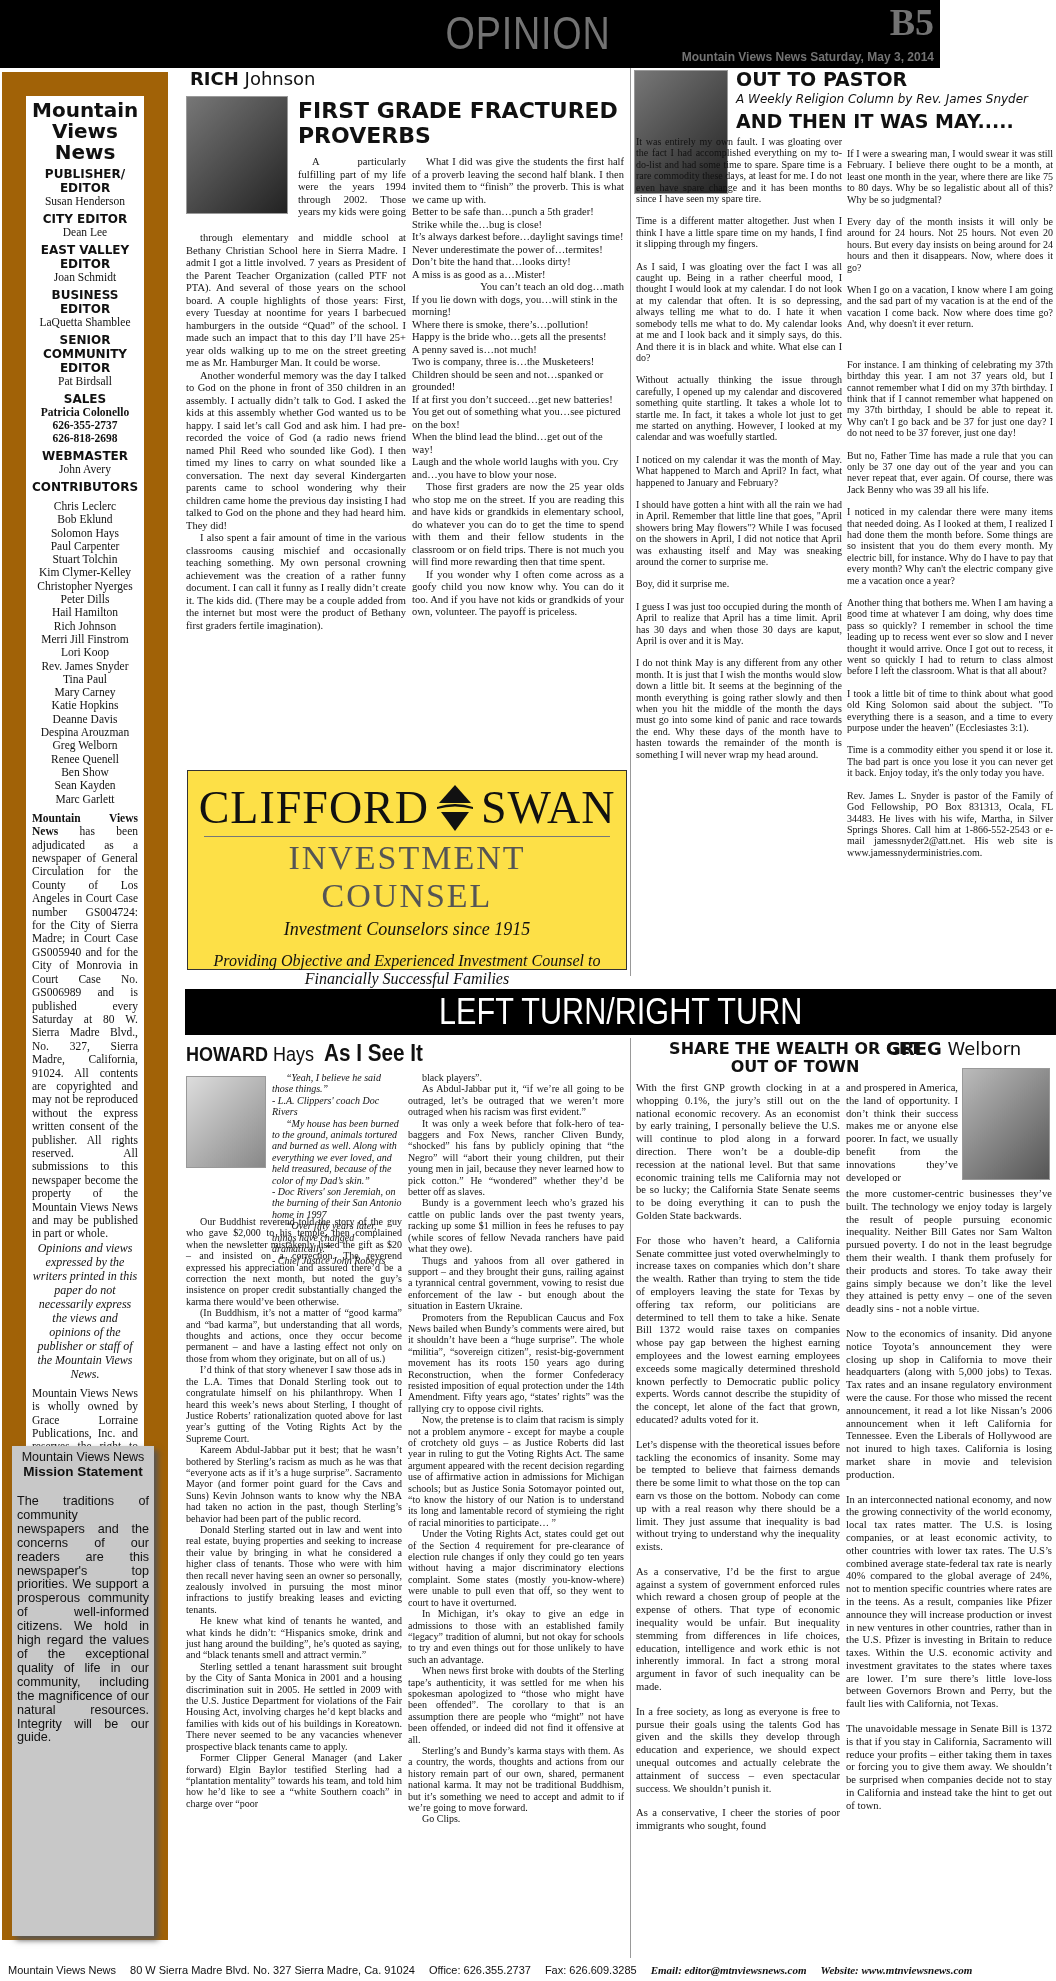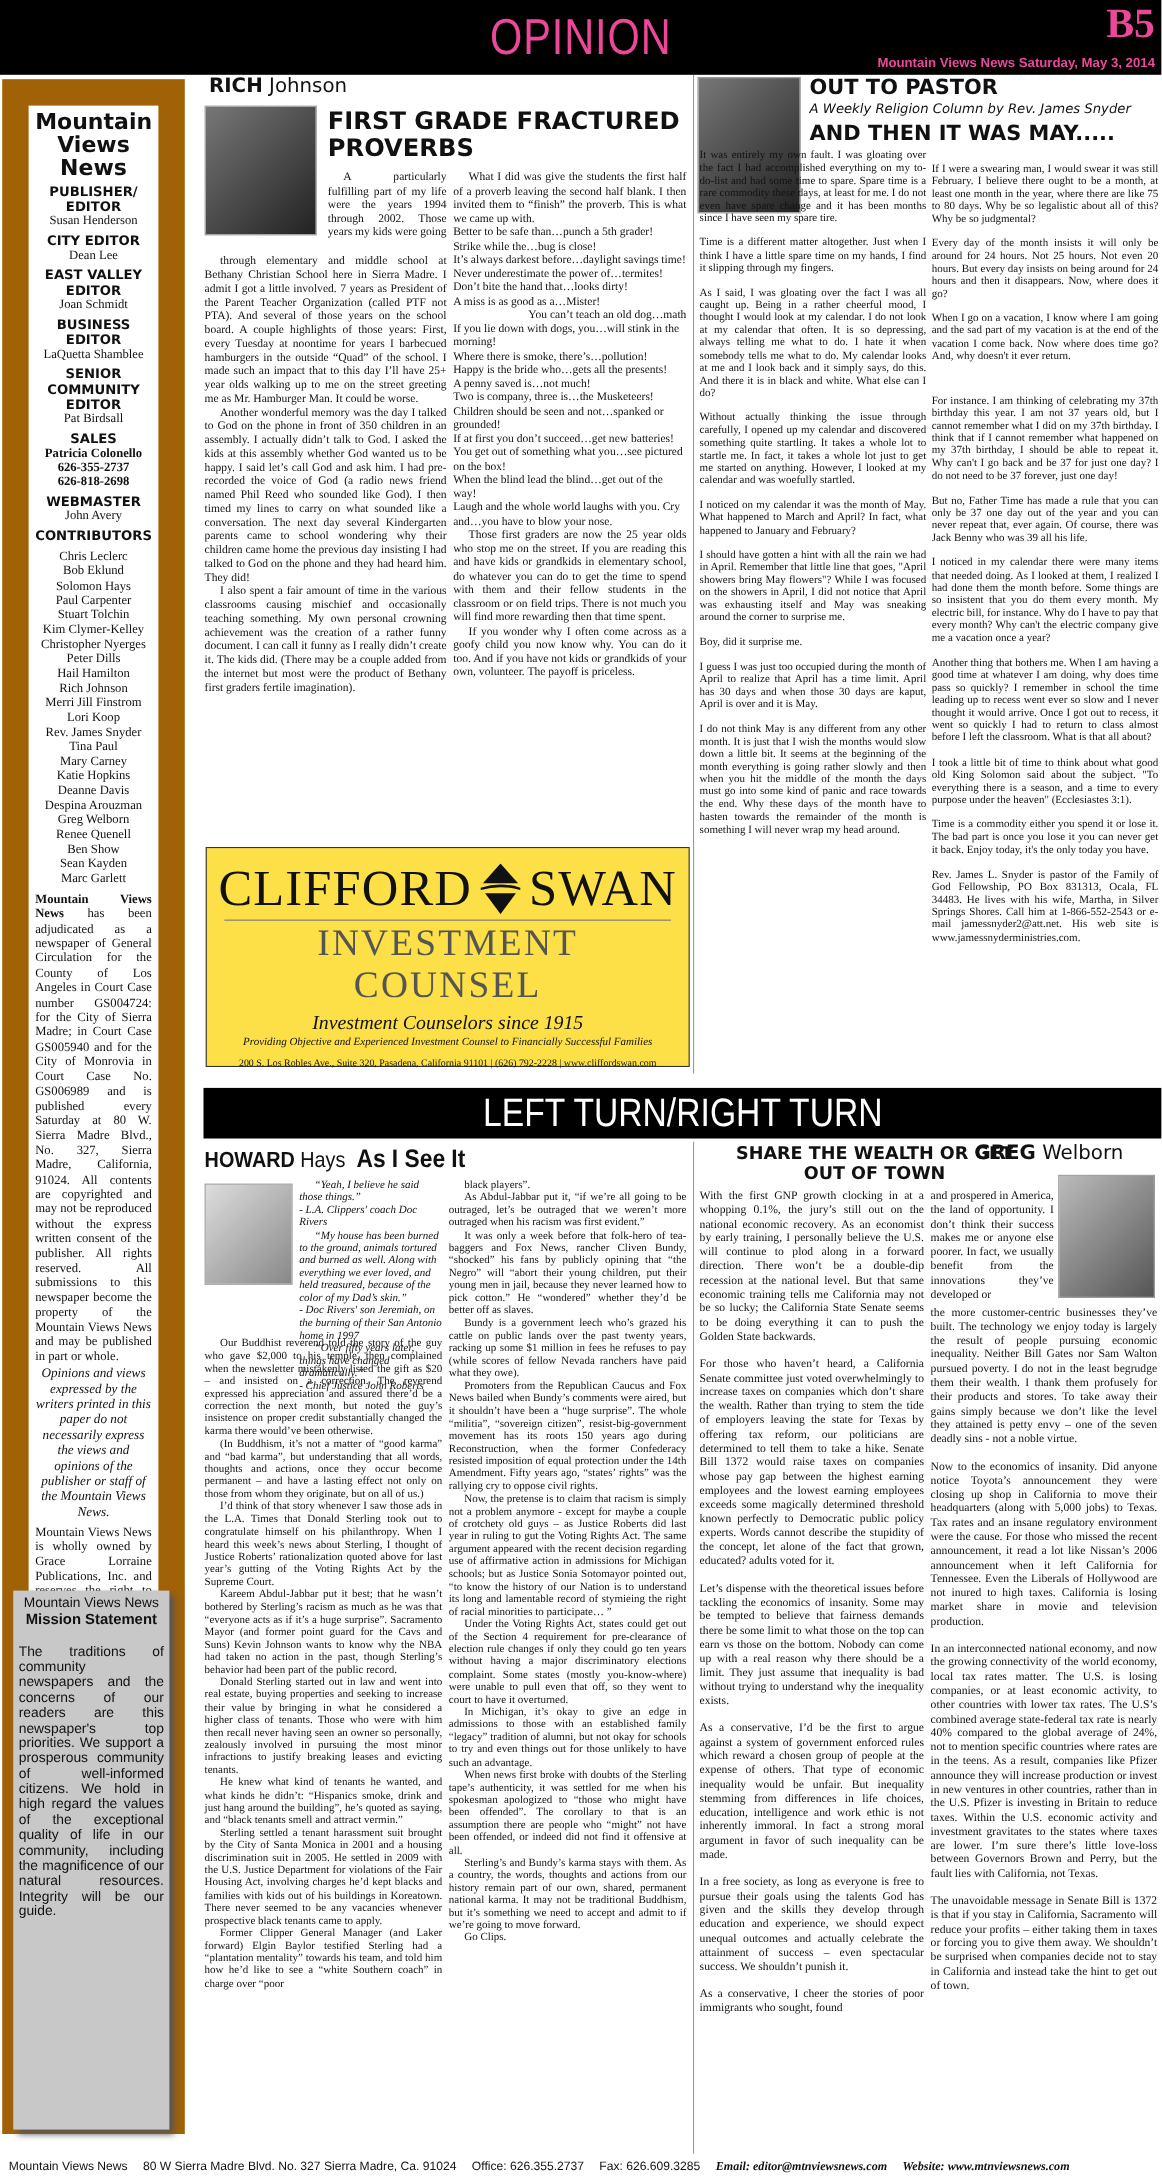--- a/index.html
+++ b/index.html
@@ -1,17 +1,17 @@
 <!DOCTYPE html>
 <html><head>
 <meta charset="utf-8">
 <style>
 *{box-sizing:border-box;margin:0;padding:0}
 body{width:1056px;height:1981px;background:#fff;font-family:"Liberation Serif",serif;color:#111;position:relative;overflow:hidden}
-.mast{position:absolute;left:0;top:0;width:1056px;height:68px;background:#000;color:#ec4899}
+.mast{position:absolute;left:0;top:0;width:940px;height:68px;background:#000;color:#737373}
 .mast .title{position:absolute;left:0;width:1056px;text-align:center;top:6px;font-family:"Liberation Sans",sans-serif;font-size:46px;letter-spacing:1px;transform:scaleX(.82);font-weight:normal}
 .mast .pg{position:absolute;right:6px;top:0;font-family:"Liberation Serif",serif;font-weight:bold;font-size:38px}
 .mast .date{position:absolute;right:6px;top:50px;font-family:"Liberation Sans",sans-serif;font-size:12px;font-weight:bold}
 .side{position:absolute;left:2px;top:72px;width:166px;height:1868px;background:#a16207;padding:24px}
 .side .inner{background:#fff;height:1364px;padding:4px 6px;text-align:center}
 .side .brand{font-family:"DejaVu Sans",sans-serif;font-weight:bold;font-size:20px;line-height:21px;margin-bottom:4px}
 .side .role{font-family:"DejaVu Sans",sans-serif;font-weight:bold;font-size:12px;line-height:14px;margin-top:4px}
 .side .nm{font-size:11.5px;line-height:13px}
 .side .nmb{font-size:11.5px;line-height:13px;font-weight:bold}
 .side .contrib{font-size:11.5px;line-height:13.3px;margin-top:6px}
@@ -27,21 +27,21 @@
 .col{font-size:10.5px;line-height:12.5px;text-align:justify}
 .col p{margin-bottom:0}
 .ind{text-indent:14px}
 .photo{background:linear-gradient(135deg,#777,#222);border:1px solid #999}
 .vline{position:absolute;width:1px;background:#999}
 .ad{position:absolute;left:187px;top:770px;width:440px;height:200px;border:1.5px solid #333;text-align:center;background:#fde047}
 .ad .logo{font-family:"Liberation Serif",serif;font-size:46px;letter-spacing:1px;margin-top:10px;display:flex;justify-content:center;align-items:center;gap:6px}
 .ad .logo .diamond{width:40px;height:46px;position:relative}
 .ad .inv{font-family:"Liberation Serif",serif;font-size:34px;color:#555;letter-spacing:2px;border-top:1.5px solid #777;margin:2px 16px 0;padding-top:2px}
 .ad .since{font-style:italic;font-size:18px;margin-top:4px}
-.ad .prov{font-style:italic;font-size:10px;margin-top:2px}
+.ad .prov{font-style:italic;font-size:16px;margin-top:12px}
 .ad .addr{font-size:9px;margin-top:8px}
 .ltrt{position:absolute;left:185px;top:989px;width:871px;height:46px;background:#000;color:#fff;text-align:center;font-family:"Liberation Sans",sans-serif;font-size:36px;line-height:46px}
 .ltrt span{display:inline-block;transform:scaleX(.85)}
 .footer{position:absolute;left:0;top:1960px;width:1056px;height:21px;font-size:11px;font-family:"Liberation Sans",sans-serif;padding:4px 8px;white-space:nowrap;display:flex;gap:14px}
 .footer i{font-family:"Liberation Serif",serif;font-weight:bold}
 .abs{position:absolute}
 </style>
 </head>
 <body>
 
@@ -227,20 +227,21 @@
     <p class="ind">Donald Sterling started out in law and went into real estate, buying properties and seeking to increase their value by bringing in what he considered a higher class of tenants. Those who were with him then recall never having seen an owner so personally, zealously involved in pursuing the most minor infractions to justify breaking leases and evicting tenants.</p>
     <p class="ind">He knew what kind of tenants he wanted, and what kinds he didn’t:  “Hispanics smoke, drink and just hang around the building”, he’s quoted as saying, and “black tenants smell and attract vermin.”</p>
     <p class="ind">Sterling settled a tenant harassment suit brought by the City of Santa Monica in 2001 and a housing discrimination suit in 2005.  He settled in 2009 with the U.S. Justice Department for violations of the Fair Housing Act, involving charges he’d kept blacks and families with kids out of his buildings in Koreatown.  There never seemed to be any vacancies whenever prospective black tenants came to apply.</p>
     <p class="ind">Former Clipper General Manager (and Laker forward) Elgin Baylor testified Sterling had a “plantation mentality” towards his team, and told him how he’d like to see a “white Southern coach” in charge over “poor</p>
   </div>
 <div class="abs col" id="howardCol2" style="left:408px;top:1072px;width:216px;font-size:10px;line-height:11.4px">
     <p class="ind">black players”.</p>
     <p class="ind">As Abdul-Jabbar put it, “if we’re all going to be outraged, let’s be outraged that we weren’t more outraged when his racism was first evident.”</p>
     <p class="ind">It was only a week before that folk-hero of tea-baggers and Fox News, rancher Cliven Bundy, “shocked” his fans by publicly opining that “the Negro” will “abort their young children, put their young men in jail, because they never learned how to pick cotton.”  He “wondered” whether they’d be better off as slaves.</p>
     <p class="ind">Bundy is a government leech who’s grazed his cattle on public lands over the past twenty years, racking up some $1 million in fees he refuses to pay (while scores of fellow Nevada ranchers have paid what they owe).</p>
+    <p class="ind">Thugs and yahoos from all over gathered in support – and they brought their guns, railing against a tyrannical central government, vowing to resist due enforcement of the law - but enough about the situation in Eastern Ukraine.</p>
     <p class="ind">Promoters from the Republican Caucus and Fox News bailed when Bundy’s comments were aired, but it shouldn’t have been a “huge surprise”.  The whole “militia”, “sovereign citizen”, resist-big-government movement has its roots 150 years ago during Reconstruction, when the former Confederacy resisted imposition of equal protection under the 14th Amendment.  Fifty years ago, “states’ rights” was the rallying cry to oppose civil rights.</p>
     <p class="ind">Now, the pretense is to claim that racism is simply not a problem anymore - except for maybe a couple of crotchety old guys – as Justice Roberts did last year in ruling to gut the Voting Rights Act.  The same argument appeared with the recent decision regarding use of affirmative action in admissions for Michigan schools; but as Justice Sonia Sotomayor pointed out, “to know the history of our Nation is to understand its long and lamentable record of stymieing the right of racial minorities to participate… ”</p>
     <p class="ind">Under the Voting Rights Act, states could get out of the Section 4 requirement for pre-clearance of election rule changes if only they could go ten years without having a major discriminatory elections complaint.  Some states (mostly you-know-where) were unable to pull even that off, so they went to court to have it overturned.</p>
     <p class="ind">In Michigan, it’s okay to give an edge in admissions to those with an established family “legacy” tradition of alumni, but not okay for schools to try and even things out for those unlikely to have such an advantage.</p>
     <p class="ind">When news first broke with doubts of the Sterling tape’s authenticity, it was settled for me when his spokesman apologized to “those who might have been offended”. The corollary to that is an assumption there are people who “might” not have been offended, or indeed did not find it offensive at all.</p>
     <p class="ind">Sterling’s and Bundy’s karma stays with them.  As a country, the words, thoughts and actions from our history remain part of our own, shared, permanent national karma.  It may not be traditional Buddhism, but it’s something we need to accept and admit to if we’re going to move forward.</p>
     <p class="ind">Go Clips.</p>
   </div>
 
 <div class="vline" style="left:630px;top:1038px;height:920px"></div>

